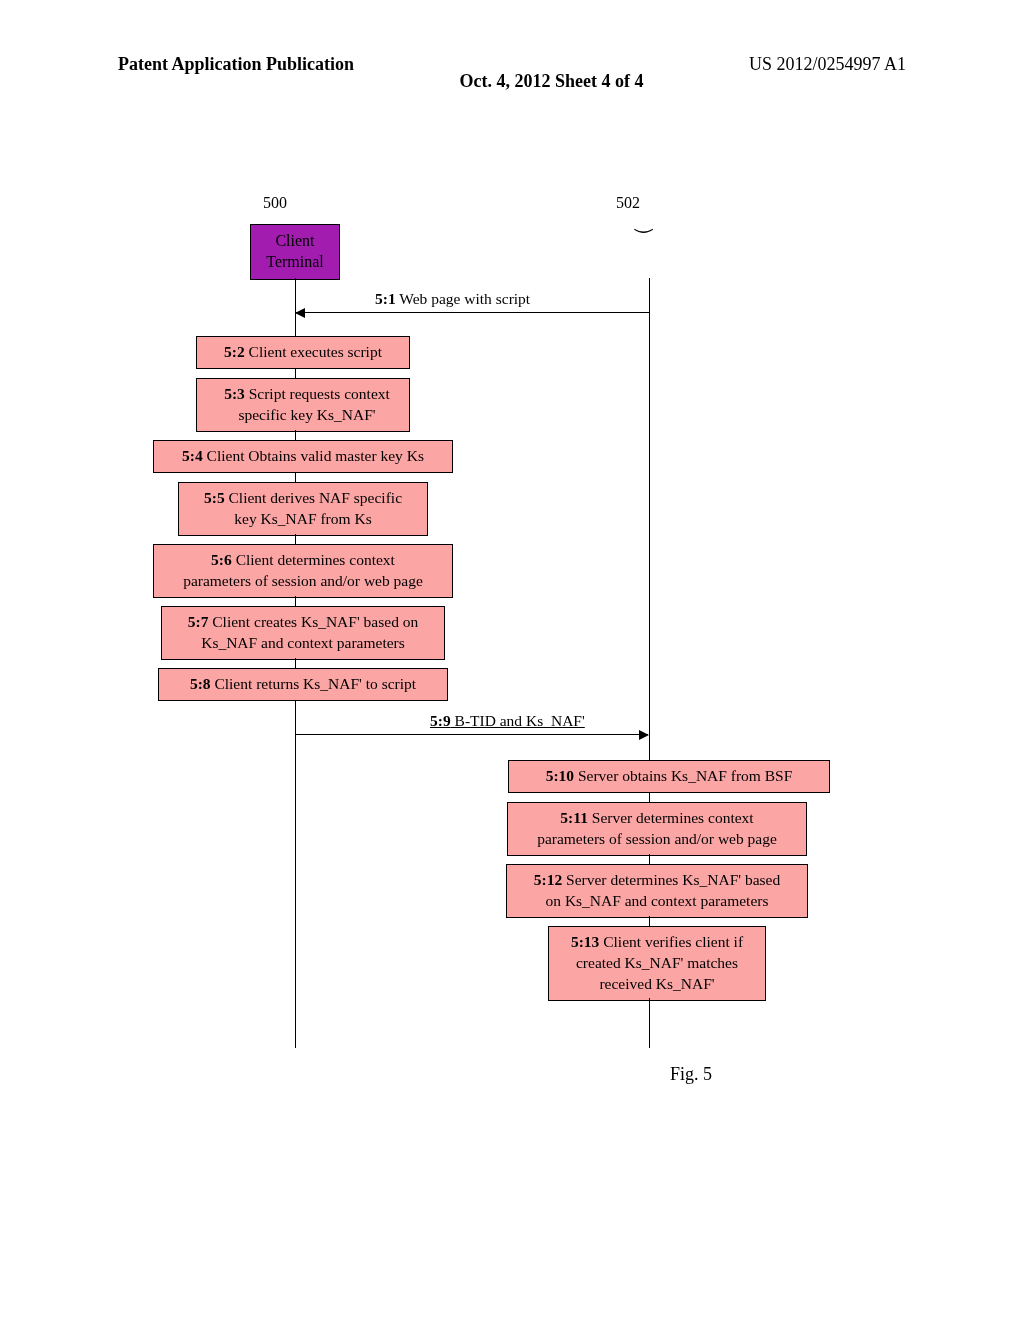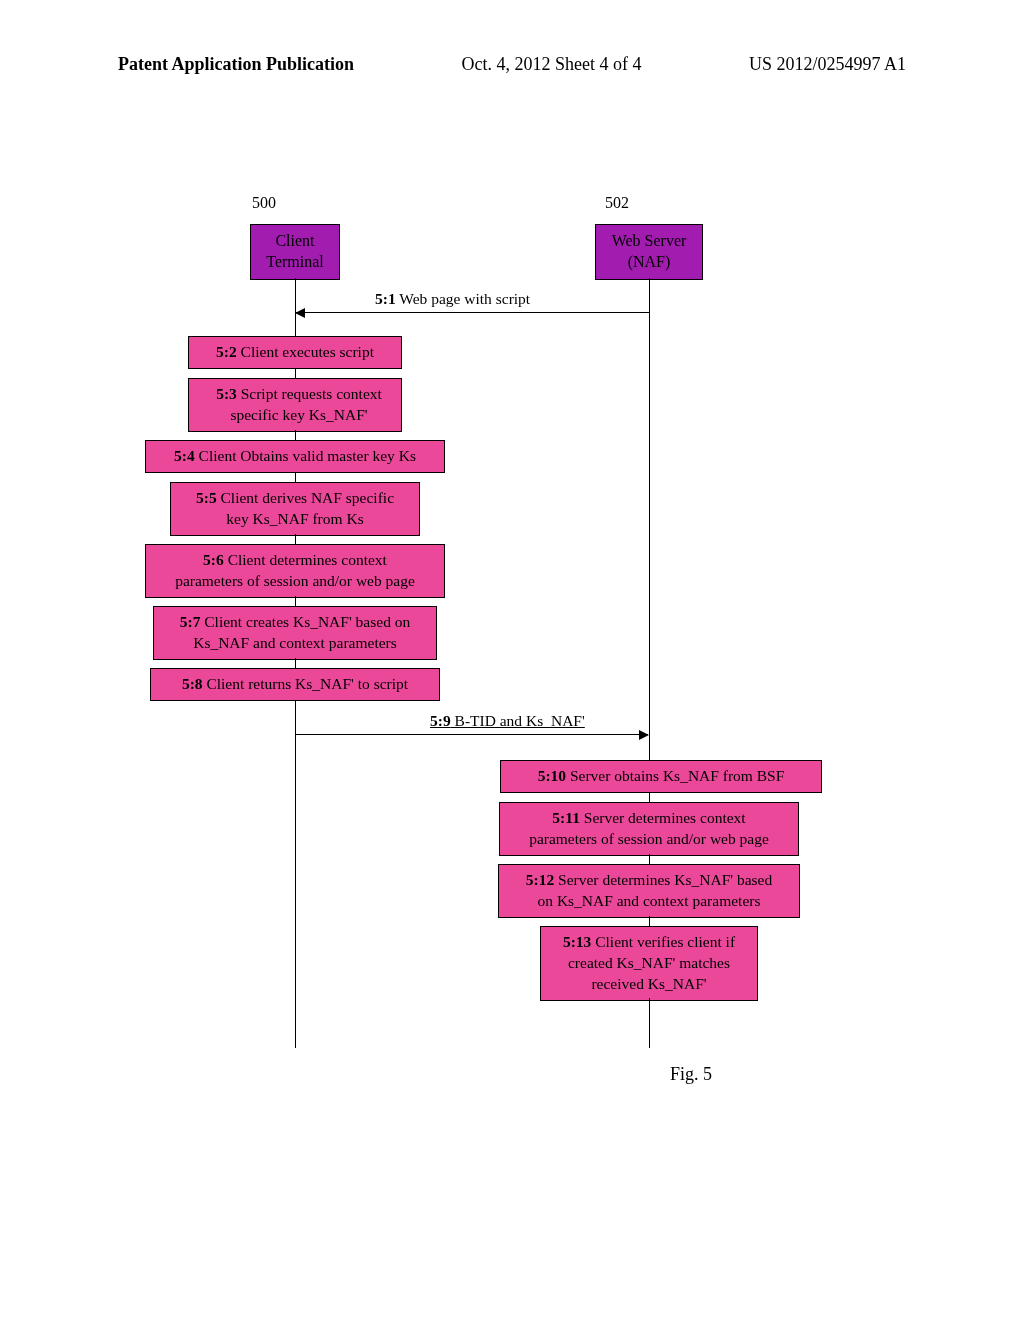--- a/index.html
+++ b/index.html
@@ -15,21 +15,21 @@
     position: absolute;
     top: 54px;
     left: 0;
     width: 100%;
     display: flex;
     justify-content: space-between;
     padding: 0 118px 0 118px;
     font-size: 18px;
   }
   .page-header .left { font-weight: bold; }
-  .page-header .center { font-weight: normal; }
+  .page-header .center { font-weight: bold; margin-top: 17px; }
   .page-header .right { font-weight: normal; }
   .diagram {
     position: absolute;
     top: 180px;
     left: 0;
     width: 1024px;
     height: 880px;
   }
   .lifeline-box {
     position: absolute;
@@ -37,39 +37,41 @@
     background: #a21caf;
     text-align: center;
     font-size: 16px;
     padding: 6px 14px;
     line-height: 1.3;
   }
   .lifeline-label {
     position: absolute;
     font-size: 16px;
     text-align: center;
+    margin-left: 11px;
   }
   .brace {
     position: absolute;
     font-size: 20px;
     line-height: 1;
   }
   .lifeline-line {
     position: absolute;
     width: 1px;
     background: #000;
   }
   .step-box {
     position: absolute;
     border: 1px solid #000;
-    background: #ec4899;
+    background: #fca5a5;
     text-align: center;
     font-size: 15.5px;
     padding: 5px 10px;
     line-height: 1.35;
+    margin-left: 8px;
   }
   .msg-label {
     position: absolute;
     font-size: 15.5px;
     text-align: center;
   }
   .arrow {
     position: absolute;
     height: 1px;
     background: #000;
@@ -115,24 +117,20 @@
   <div class="lifeline-label" style="left:252px; top:14px;">500</div>
   <div class="brace" style="left:280px; top:30px;">⏝</div>
   <div class="lifeline-box" style="left:250px; top:44px; width:90px;">
     <span>Client</span><br>
     <span>Terminal</span>
   </div>
   <div class="lifeline-line" style="left:295px; top:98px; height:770px;"></div>
 
   <div class="lifeline-label" style="left:605px; top:14px;">502</div>
   <div class="brace" style="left:634px; top:30px;">⏝</div>
-  <div class="lifeline-box" style="left:595px; top:44px; width:108px;">
-    <span>Web Server</span><br>
-    <span>(NAF)</span>
-  </div>
   <div class="lifeline-line" style="left:649px; top:98px; height:770px;"></div>
 
   <div class="msg-label" style="left:375px; top:110px;">
     <span class="bold">5:1</span><span> Web page with script</span>
   </div>
   <div class="arrow left" style="left:296px; top:132px; width:353px;"></div>
 
   <div class="step-box" style="left:188px; top:156px; width:214px;">
     <span class="bold">5:2</span><span> Client executes script</span>
   </div>

